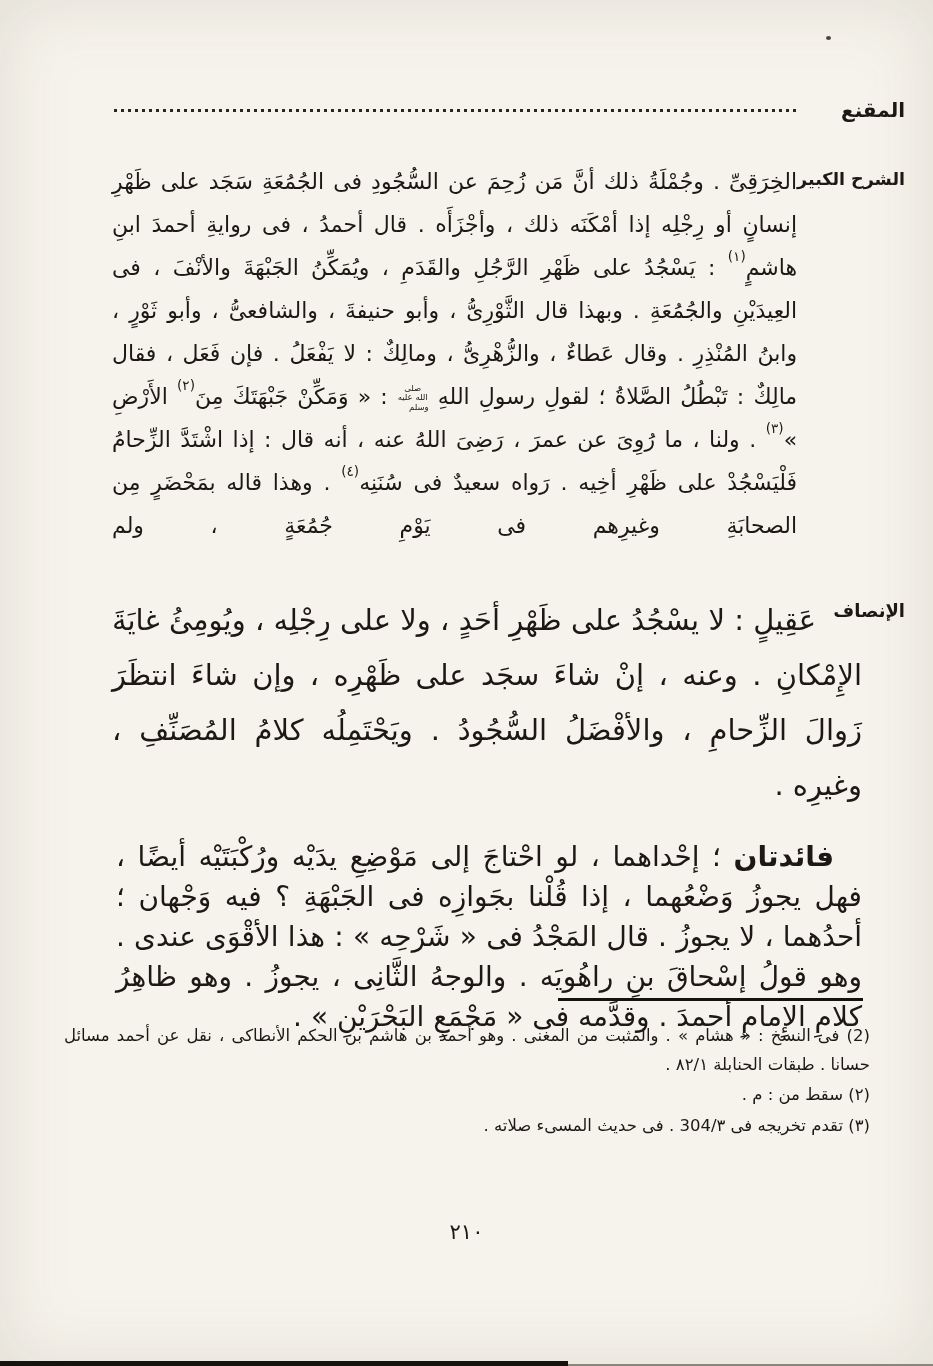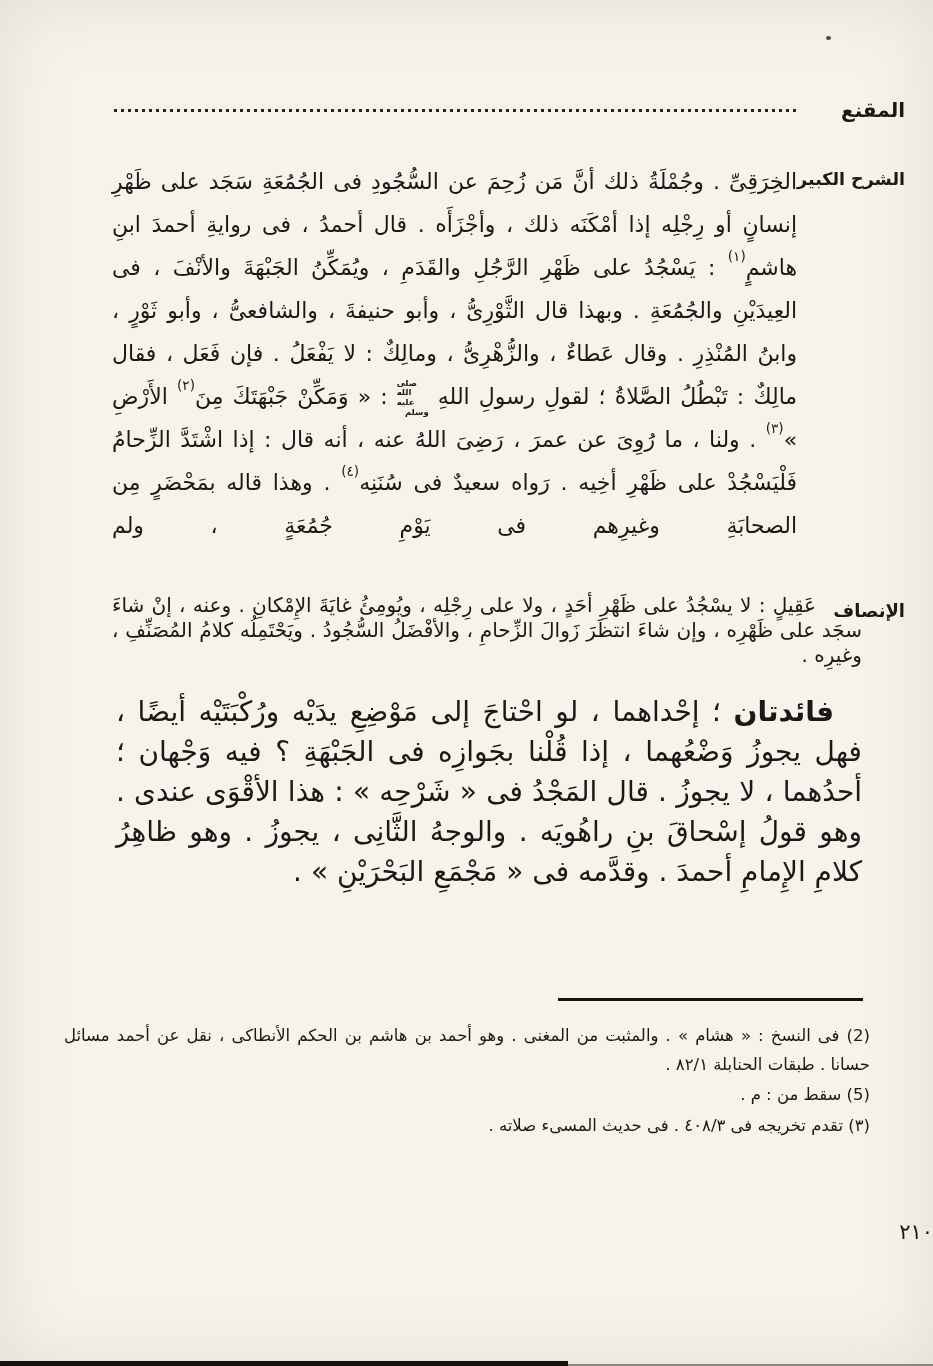--- a/index.html
+++ b/index.html
@@ -79,22 +79,22 @@
   .label-insaf {
     position: absolute;
     top: 7px;
     right: 0;
     font-size: 18px;
     font-weight: bold;
     white-space: nowrap;
   }
   .insaf-text {
     margin: 0 43px 0 0;
-    font-size: 20px;
-    line-height: 25px;
+    font-size: 29px;
+    line-height: 55px;
     text-align: justify;
     text-indent: 46px;
   }
 
   
   .block3-text {
     margin: 24px 43px 0 4px;
     font-size: 28px;
     line-height: 40px;
     text-align: justify;
@@ -106,24 +106,24 @@
     font-size: 0.62em;
     position: relative;
     top: -0.45em;
     line-height: 0;
   }
   .salla {
     display: inline-block;
     width: 32px;
     font-size: 8.5px;
     line-height: 1.12;
-    text-align: left;
+    text-align: center;
     vertical-align: middle;
     white-space: normal;
-    font-weight: bold;
+    font-weight: normal;
   }
 
   
   .footnote-rule {
     position: absolute;
     top: 998px;
     right: 70px;
     width: 305px;
     height: 3px;
     background: #15120e;
@@ -139,21 +139,21 @@
     line-height: 28.5px;
     text-align: justify;
   }
   .footnote { margin: 0 0 2px 0; }
 
   .page-number {
     position: absolute;
     top: 1220px;
     left: 0;
     width: 100%;
-    text-align: right;
+    text-align: center;
     font-size: 21px;
   }
 
   
   .artifact-dot-top {
     position: absolute;
     top: 36px;
     right: 102px;
     width: 5px;
     height: 4px;
@@ -202,22 +202,22 @@
     </div>
 
     <p class="block3-text"><span class="lead-bold">فائدتان</span><span> ؛ إحْداهما ، لو احْتاجَ إلى مَوْضِعِ يدَيْه ورُكْبَتَيْه أيضًا ، فهل يجوزُ وَضْعُهما ، إذا قُلْنا بجَوازِه فى الجَبْهَةِ ؟ فيه وَجْهان ؛ أحدُهما ، لا يجوزُ . قال المَجْدُ فى « شَرْحِه » : هذا الأقْوَى عندى . وهو قولُ إسْحاقَ بنِ راهُويَه . والوجهُ الثَّانِى ، يجوزُ . وهو ظاهِرُ كلامِ الإِمامِ أحمدَ . وقدَّمه فى « مَجْمَعِ البَحْرَيْنِ » .</span></p>
 
   </div>
 
   <div class="footnote-rule"></div>
 
   <div class="footnotes">
     <p class="footnote">(2) فى النسخ : « هشام » . والمثبت من المغنى . وهو أحمد بن هاشم بن الحكم الأنطاكى ، نقل عن أحمد مسائل حسانا . طبقات الحنابلة ٨٢/١ .</p>
-    <p class="footnote">(5) سقط من : م .</p>
-    <p class="footnote">(٣) تقدم تخريجه فى ٤٠٨/٣ . فى حديث المسىء صلاته .</p>
+    <p class="footnote">(٢) سقط من : م .</p>
+    <p class="footnote">(٣) تقدم تخريجه فى 304/٣ . فى حديث المسىء صلاته .</p>
   </div>
 
   <div class="page-number">٢١٠</div>
 
   <div class="scan-edge-bottom"></div>
   <div class="scan-edge-bottom-right"></div>
 
 </div>
 
 </body></html>

